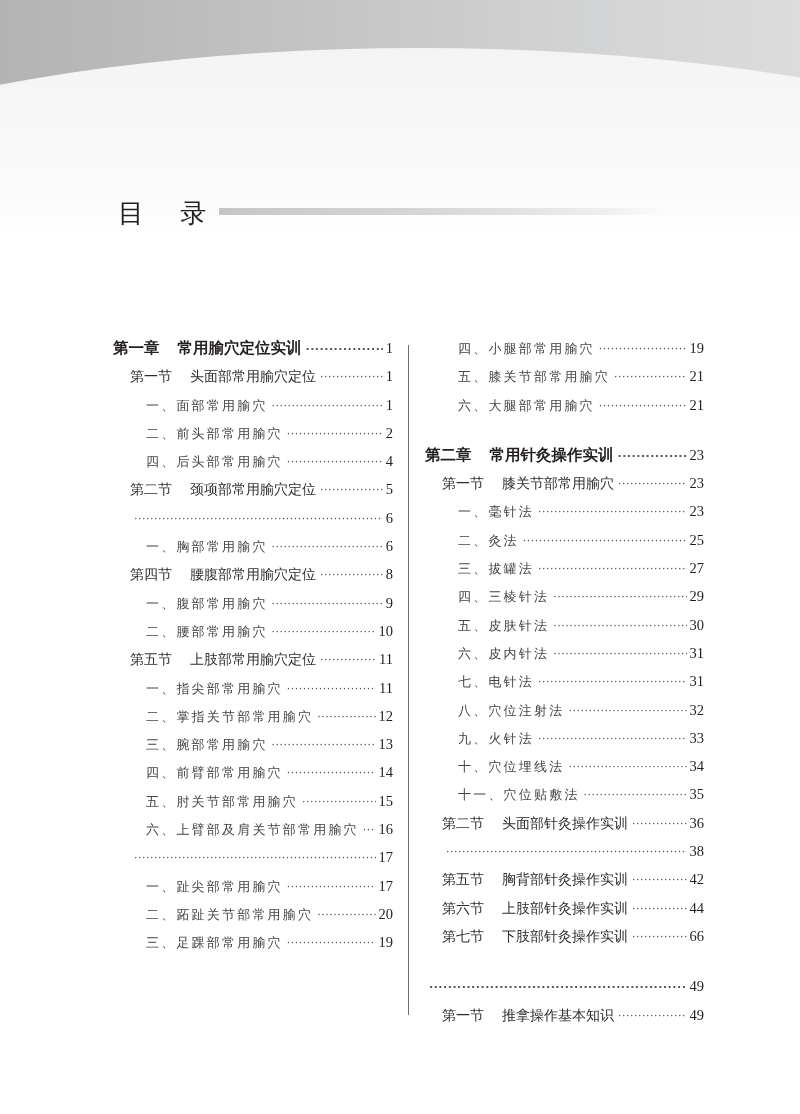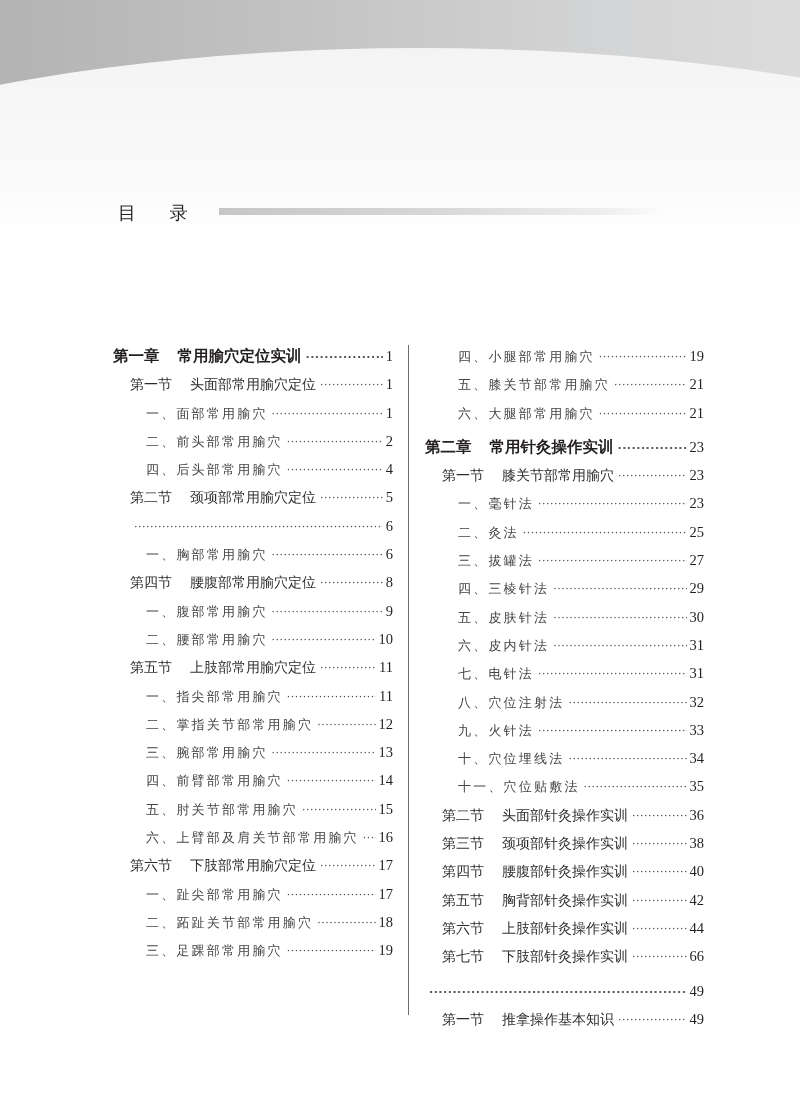--- a/index.html
+++ b/index.html
@@ -18,28 +18,28 @@
     border-radius:50%;
     background:linear-gradient(180deg,#f4f4f4 0%,#fafafa 25%,#ffffff 45%);
   }
   .header-fade {
     position:absolute; left:0; top:200px; width:800px; height:40px;
     background:linear-gradient(180deg,rgba(255,255,255,0) 0%,#ffffff 100%);
   }
   .page-title {
     position:absolute; left:118px; top:196px;
     font-family:"DejaVu Sans","Liberation Sans",sans-serif;
-    font-size:18px; letter-spacing:14px; color:#231f20; line-height:34px;
+    font-size:26px; letter-spacing:14px; color:#231f20; line-height:34px;
   }
   .title-rule {
     position:absolute; left:219px; top:208px; width:450px; height:7px;
     background:linear-gradient(90deg,#c6c6c6 0%,#d8d8d8 50%,#eeeeee 85%,rgba(255,255,255,0) 100%);
   }
   .col {
-    position:absolute; top:342px;
+    position:absolute; top:334px;
   }
   .col-left { left:113px; width:280px; }
   .col-right { left:425px; width:279px; }
   .divider {
     position:absolute; left:408px; top:345px; width:1px; height:670px; background:#6d6e70;
   }
   .row {
     display:flex; align-items:baseline; height:28.3px; line-height:28.3px;
     white-space:nowrap; font-size:13.5px; color:#3a3a3a;
   }
@@ -47,21 +47,21 @@
   .row .leader {
     flex:1 1 auto; overflow:hidden; color:#555;
     margin:0 3px 0 4px; letter-spacing:0.5px; font-size:11px;
   }
   .row .leader::after {
     content:"··································································································";
   }
   .row .page { flex:0 0 auto; font-family:"Liberation Serif","DejaVu Serif",serif; font-size:14.5px; color:#231f20; }
   .row.chapter { font-family:"DejaVu Sans","Liberation Sans",sans-serif; font-size:15.5px; font-weight:bold; color:#231f20; }
   .row.chapter .page { font-weight:normal; }
-  .row.chapter.gap { margin-top:6px; }
+  .row.chapter.gap { margin-top:22px; }
   .row.section { padding-left:17px; font-size:14px; color:#2d2d2d; }
   .row.item { padding-left:33px; font-size:13px; letter-spacing:2.2px; color:#444; }
   .row.item .page { letter-spacing:0; }
   .row.item .leader { letter-spacing:0.5px; }
   .gap-word { display:inline-block; width:18px; }
 </style>
 </head>
 <body>
 
 <div class="header-band">
@@ -155,33 +155,32 @@
       <span class="label"><span>五、肘关节部常用腧穴</span></span>
       <span class="leader"></span>
       <span class="page">15</span>
     </div>
     <div class="row item">
       <span class="label"><span>六、上臂部及肩关节部常用腧穴</span></span>
       <span class="leader"></span>
       <span class="page">16</span>
     </div>
     <div class="row section">
-      <span class="label"><span>第六节</span><span class="gap-word"></span><span>下肢部常用腧穴定位</span></span>
       <span class="leader"></span>
       <span class="page">17</span>
     </div>
     <div class="row item">
       <span class="label"><span>一、趾尖部常用腧穴</span></span>
       <span class="leader"></span>
       <span class="page">17</span>
     </div>
     <div class="row item">
       <span class="label"><span>二、跖趾关节部常用腧穴</span></span>
       <span class="leader"></span>
-      <span class="page">18</span>
+      <span class="page">20</span>
     </div>
     <div class="row item">
       <span class="label"><span>三、足踝部常用腧穴</span></span>
       <span class="leader"></span>
       <span class="page">19</span>
     </div>
   </div>
 <div class="divider"></div>
 <div class="col col-right" id="col-right">
     <div class="row item">
@@ -263,28 +262,22 @@
       <span class="label"><span>十一、穴位贴敷法</span></span>
       <span class="leader"></span>
       <span class="page">35</span>
     </div>
     <div class="row section">
       <span class="label"><span>第二节</span><span class="gap-word"></span><span>头面部针灸操作实训</span></span>
       <span class="leader"></span>
       <span class="page">36</span>
     </div>
     <div class="row section">
-      <span class="label"><span>第三节</span><span class="gap-word"></span><span>颈项部针灸操作实训</span></span>
       <span class="leader"></span>
       <span class="page">38</span>
-    </div>
-    <div class="row section">
-      <span class="label"><span>第四节</span><span class="gap-word"></span><span>腰腹部针灸操作实训</span></span>
-      <span class="leader"></span>
-      <span class="page">40</span>
     </div>
     <div class="row section">
       <span class="label"><span>第五节</span><span class="gap-word"></span><span>胸背部针灸操作实训</span></span>
       <span class="leader"></span>
       <span class="page">42</span>
     </div>
     <div class="row section">
       <span class="label"><span>第六节</span><span class="gap-word"></span><span>上肢部针灸操作实训</span></span>
       <span class="leader"></span>
       <span class="page">44</span>

